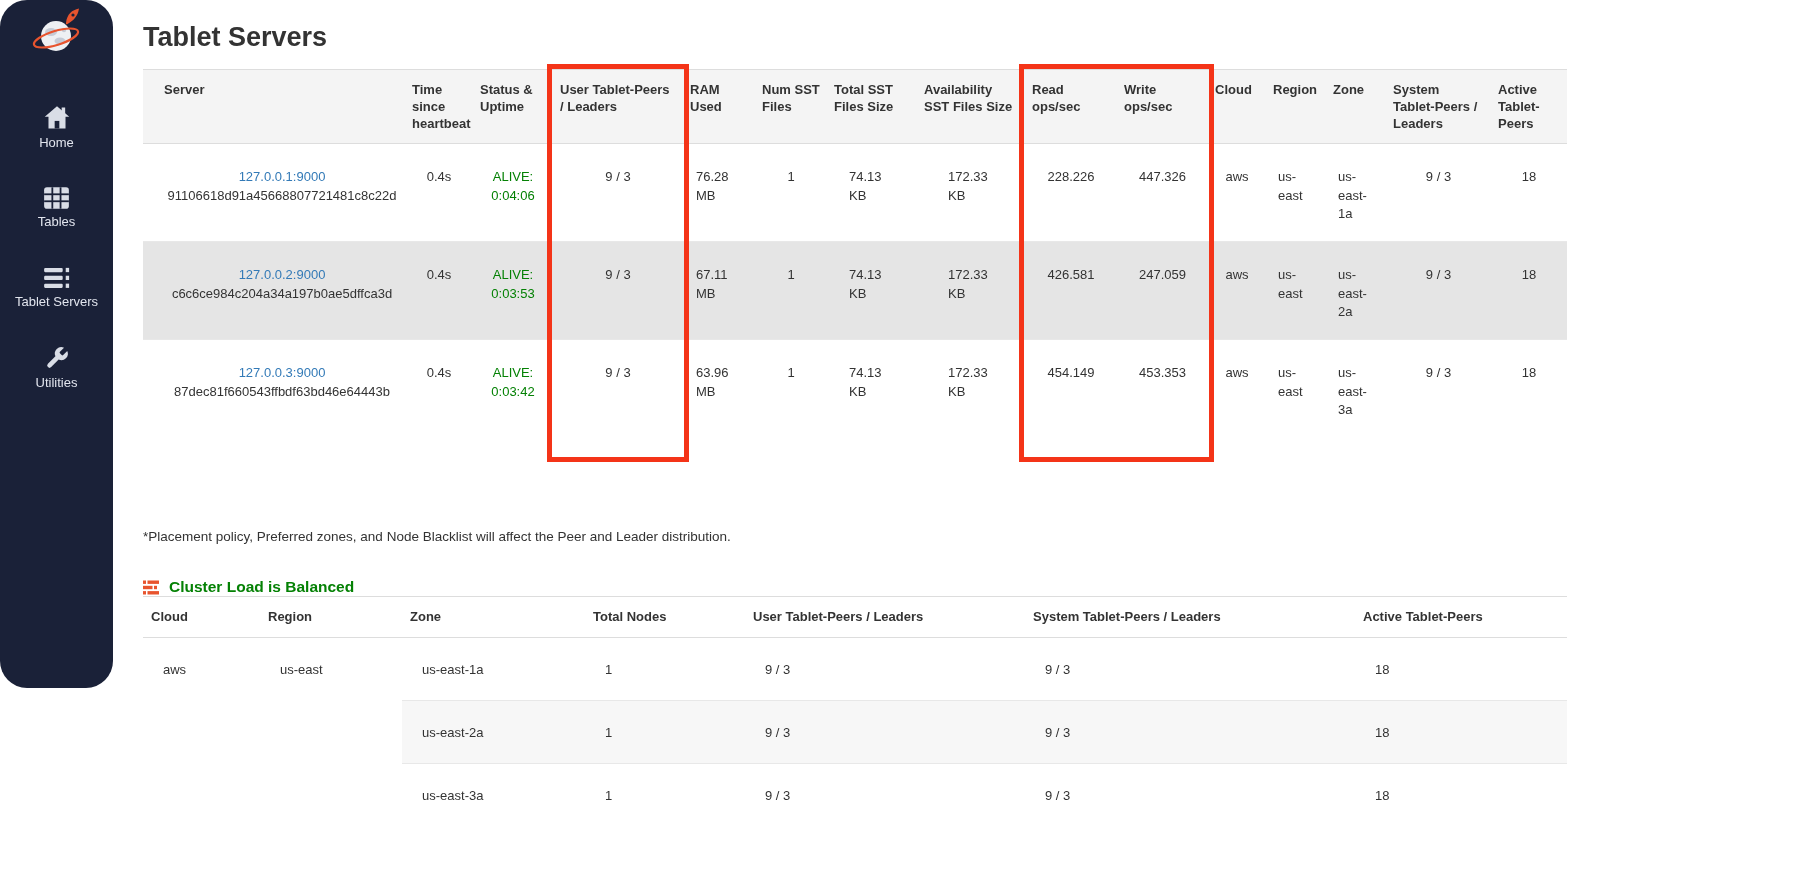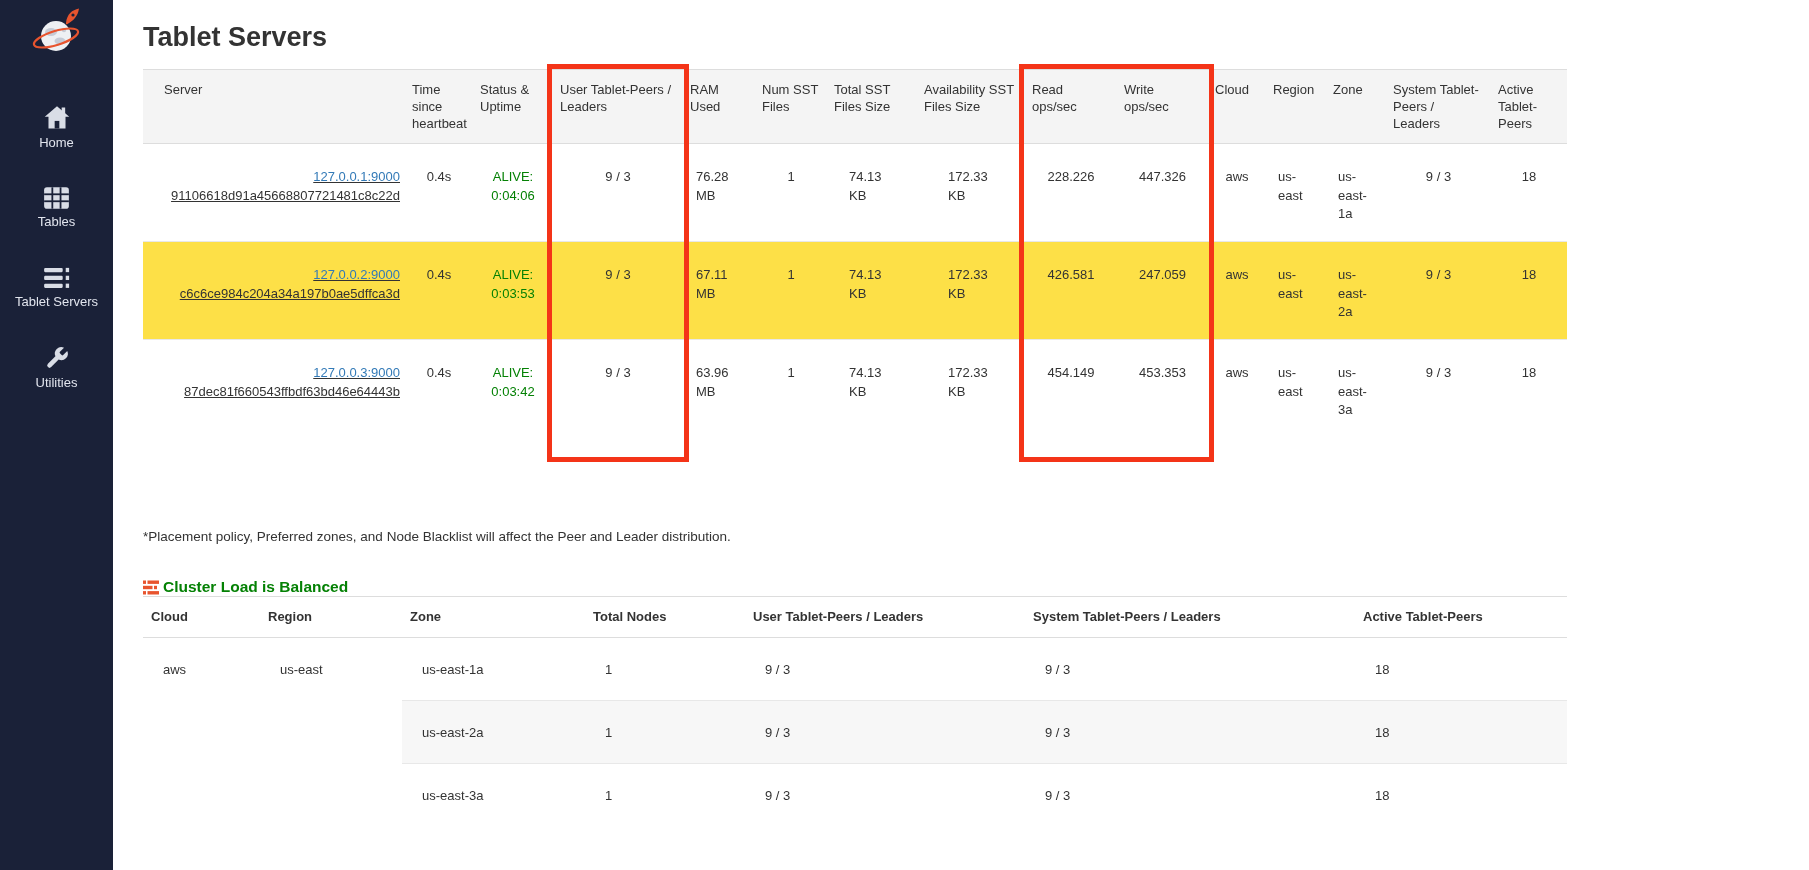--- a/index.html
+++ b/index.html
@@ -3,67 +3,67 @@
 <meta charset="utf-8">
 <style>
   * { box-sizing: border-box; margin: 0; padding: 0; }
   html,body { width:1809px; height:870px; overflow:hidden; }
   body {
     font-family: "Liberation Sans", sans-serif;
     background:#fff; color:#333; position:relative;
   }
   
   .sidebar {
-    position:absolute; left:0; top:0; width:113px; height:870px;
-    background:#1a2138; display:flex; flex-direction:column; align-items:center;
+    position:absolute; left:0; top:0; width:113px; height:688px;
+    background:#1a2138; display:flex; flex-direction:column; align-items:center;border-radius:27px;
   }
   .logo { margin-top:7px; cursor:pointer; }
   .nav { margin-top:42px; display:flex; flex-direction:column; gap:36px; width:100%; }
   .nav-item {
     display:flex; flex-direction:column; align-items:center; gap:5px;
     color:#e2e5ee; font-size:13px; cursor:pointer; text-align:center; line-height:1.1;
   }
   .nav-item svg { display:block; }
   
   .content { margin-left:113px; padding:22px 0 0 30px; }
   .page-title { font-size:27px; font-weight:bold; color:#333; line-height:1.15; margin-bottom:16px; }
   .section-title { font-size:22px; font-weight:bold; color:#333; margin-top:22px; margin-bottom:12px; }
 
   .table-wrap { position:relative; width:1424px; }
   table { border-collapse:collapse; table-layout:fixed; width:1424px; font-size:13px; color:#333; }
 
   
   .servers-table thead th {
     background:#f4f4f4; border-top:1px solid #ddd; border-bottom:1px solid #ddd;
-    font-weight:normal; text-align:left; vertical-align:top;
+    font-weight:bold; text-align:left; vertical-align:top;
     padding:12px 7px 10px 7px; line-height:1.3;
   }
   .servers-table thead th.c-server { padding-left:21px; }
   .servers-table tbody td {
     vertical-align:top; text-align:center; padding:24px 7px 10px 7px;
     height:98px; line-height:1.45;
   }
-  .servers-table tbody td.c-server { text-align:right; padding-left:21px; padding-right:5px;text-decoration:underline; }
-  .servers-table tbody tr.striped td { background:#fde047; }
+  .servers-table tbody td.c-server { text-align:center; padding-left:21px; padding-right:5px; }
+  .servers-table tbody tr.striped td { background:#e5e5e5; }
   .servers-table tbody tr + tr td { border-top:1px solid #e8e8e8; }
 
   a.server-link { color:#337ab7; text-decoration:none; display:block; cursor:pointer; }
   .uuid { display:block; color:#333; white-space:nowrap; }
   .green { color:#048104; display:block; }
   .wrapnarrow { display:inline-block; max-width:46px; text-align:left; }
   .wrapx { display:inline-block; max-width:36px; text-align:left; }
 
   
   .hl-box { position:absolute; border:5px solid #f43418; pointer-events:none; z-index:5; }
   .hl-box.user-peers { left:404px; top:-5px; width:142px; height:398px; }
   .hl-box.ops       { left:876px; top:-5px; width:195px; height:398px; }
 
   .footnote { margin-top:92px; font-size:13.5px; color:#333; }
   .balanced {
-    margin-top:34px; display:flex; align-items:center; gap:4px;
+    margin-top:34px; display:flex; align-items:center; gap:10px;
     font-size:15.5px; font-weight:bold; color:#048104;
   }
   .balanced svg { display:block; }
 
   
   .az-table { border-top:1px solid #ddd; }
   .az-table thead th {
     font-weight:bold; text-align:left; padding:12px 8px; border-bottom:1px solid #ddd;
     background:#fff; line-height:1.2;
   }

